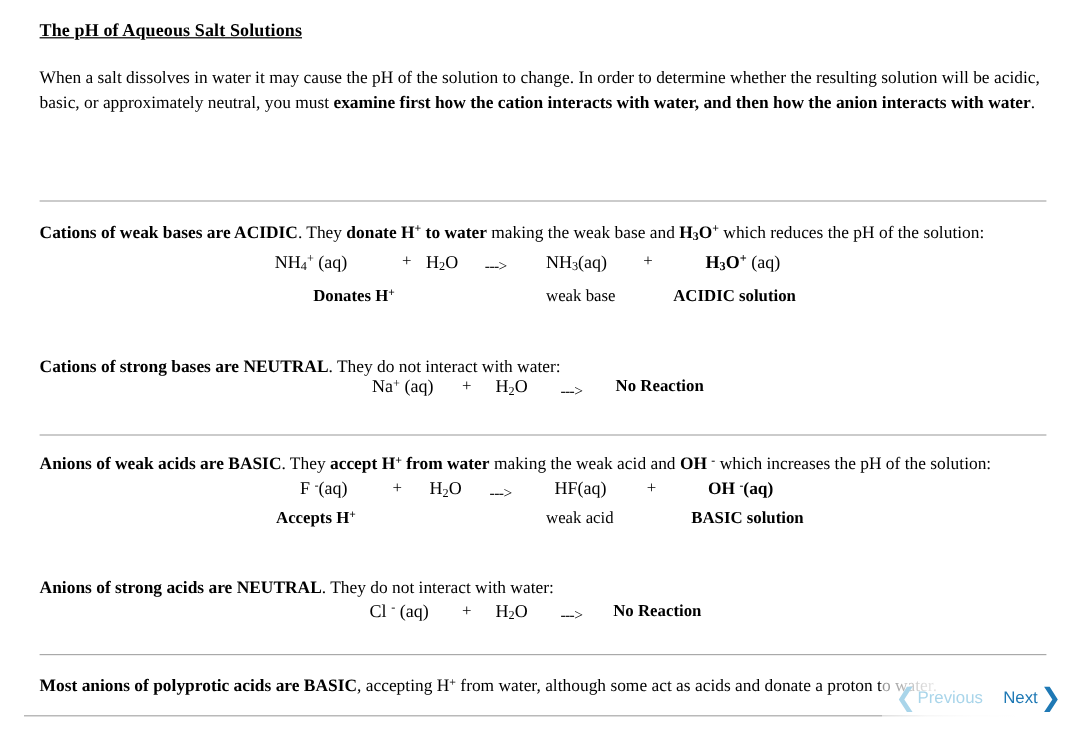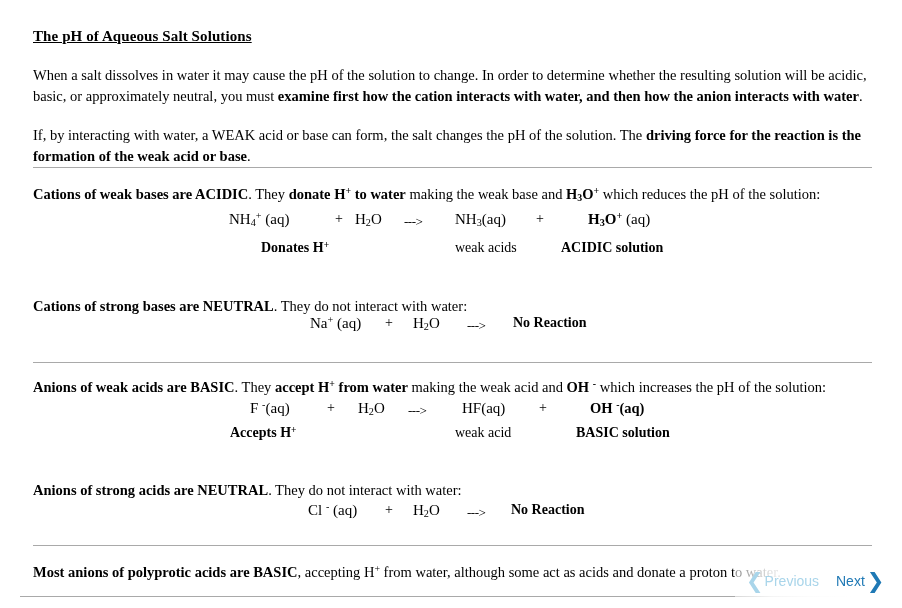--- a/index.html
+++ b/index.html
@@ -19,21 +19,21 @@
   .page {
     position: absolute;
     left: 0; top: 0;
     width: 902px;
     height: 608px;
   }
 
   .doc {
     position: absolute;
     left: 33px;
-    top: 16px;
+    top: 6px;
     width: 839px;
   }
 
   .doc-title {
     font-size: 15px;
     font-weight: bold;
     text-decoration: underline;
     margin-top: 10px;
     line-height: 1.35;
     letter-spacing: 0.1px;
@@ -146,23 +146,20 @@
 <div class="page">
 
   <div class="doc">
 
     <div class="doc-title">The pH of Aqueous Salt Solutions</div>
 
     <div class="para">
       <span>When a salt dissolves in water it may cause the pH of the solution to change. In order to determine whether the resulting solution will be acidic, basic, or approximately neutral, you must </span><span class="b">examine first how the cation interacts with water, and then how the anion interacts with water</span><span>.</span>
     </div>
 
-    <div class="para">
-      <span>If, by interacting with water, a WEAK acid or base can form, the salt changes the pH of the solution. The </span><span class="b">driving force for the reaction is the formation of the weak acid or base</span><span>.</span>
-    </div>
   </div>
 
   <hr class="rule" style="top:167px;">
   <hr class="rule" style="top:362px;">
   <hr class="rule" style="top:545px;">
   <hr class="rule" style="top:596px; width:869px; left:20px;">
 
   <div class="section-head" style="top:184px;">
     <span class="b">Cations of weak bases are ACIDIC</span><span>. They </span><span class="b"><span>donate H</span><sup>+</sup><span> to water</span></span><span> making the weak base and </span><span class="b">H<sub>3</sub>O<sup>+</sup></span><span> which reduces the pH of the solution:</span>
   </div>
@@ -172,21 +169,21 @@
     <span class="eq-item plus" style="left:335px;">+</span>
     <span class="eq-item" style="left:355px;">H<sub>2</sub>O</span>
     <span class="eq-item arrow" style="left:404px; top:3px;">---&gt;</span>
     <span class="eq-item" style="left:455px;">NH<sub>3</sub>(aq)</span>
     <span class="eq-item plus" style="left:536px;">+</span>
     <span class="eq-item" style="left:588px;"><span class="b">H<sub>3</sub>O<sup>+</sup></span> (aq)</span>
   </div>
 
   <div class="eq-label-row" style="top:240px; left:0; width:902px;">
     <span class="eq-item" style="left:229px;margin-left:32px;">Donates H<sup>+</sup></span>
-    <span class="eq-item" style="left:455px; font-weight:normal;">weak acids</span>
+    <span class="eq-item" style="left:455px; font-weight:normal;">weak base</span>
     <span class="eq-item" style="left:561px;">ACIDIC solution</span>
   </div>
 
   <div class="section-head" style="top:296px;">
     <span class="b">Cations of strong bases are NEUTRAL</span><span>. They do not interact with water:</span>
   </div>
 
   <div class="eq-row" style="top:315px; left:0; width:902px;">
     <span class="eq-item" style="left:310px;">Na<sup>+</sup> (aq)</span>
     <span class="eq-item plus" style="left:385px;">+</span>

